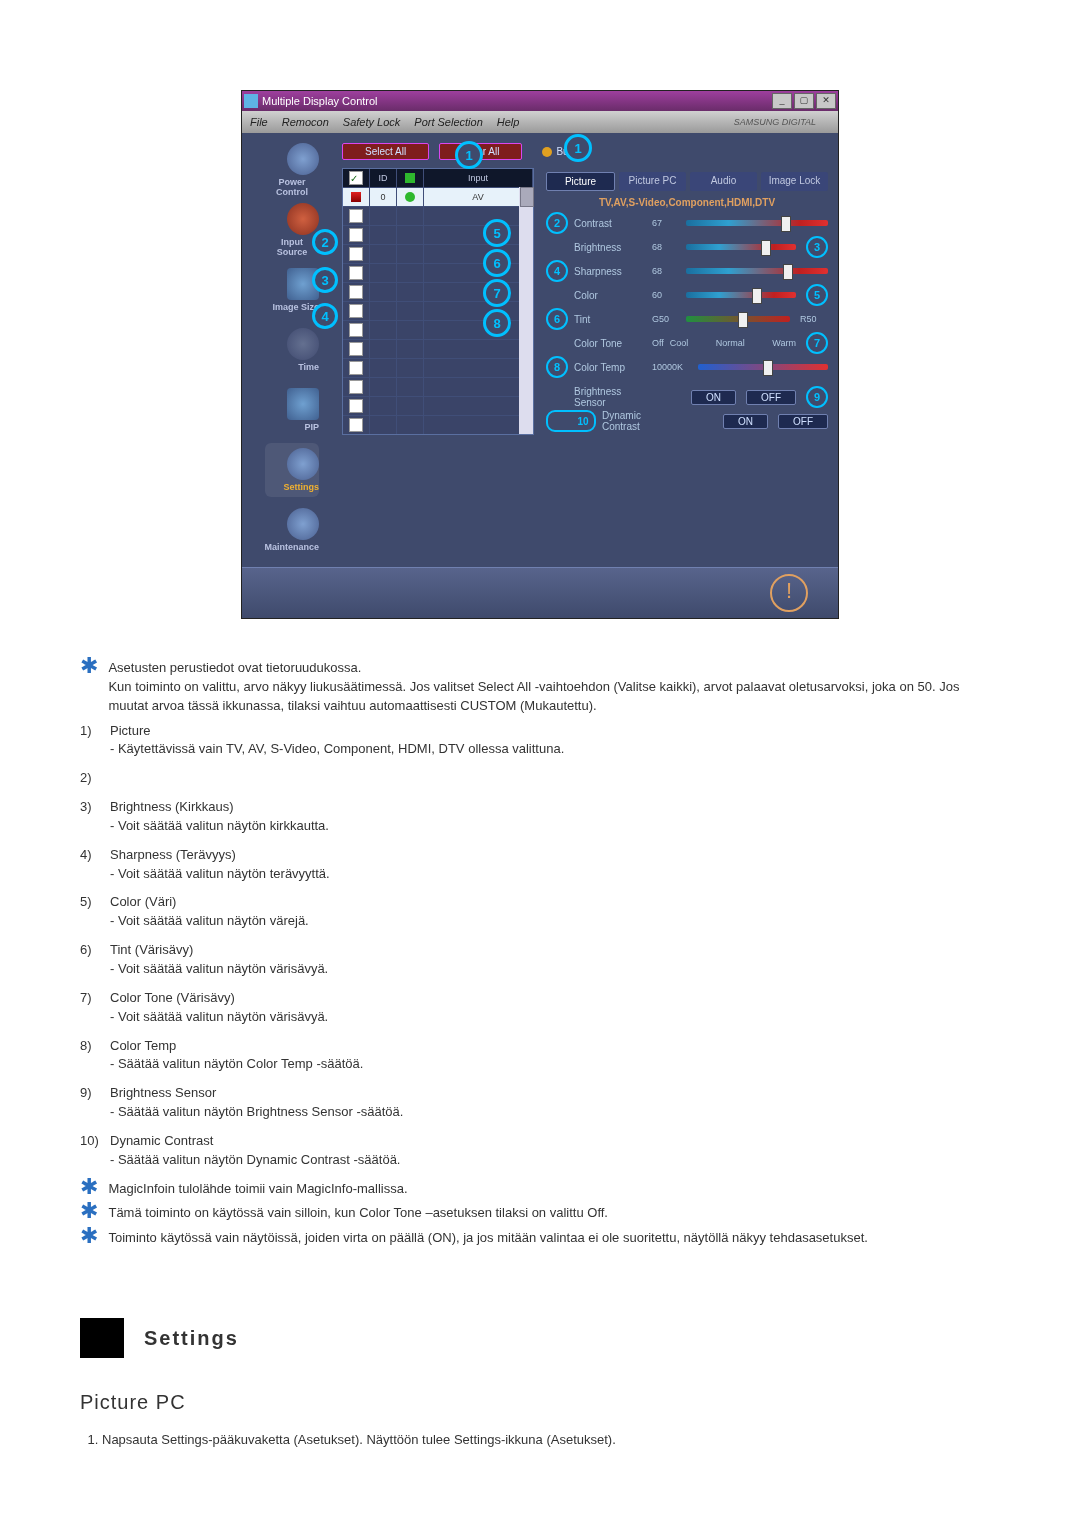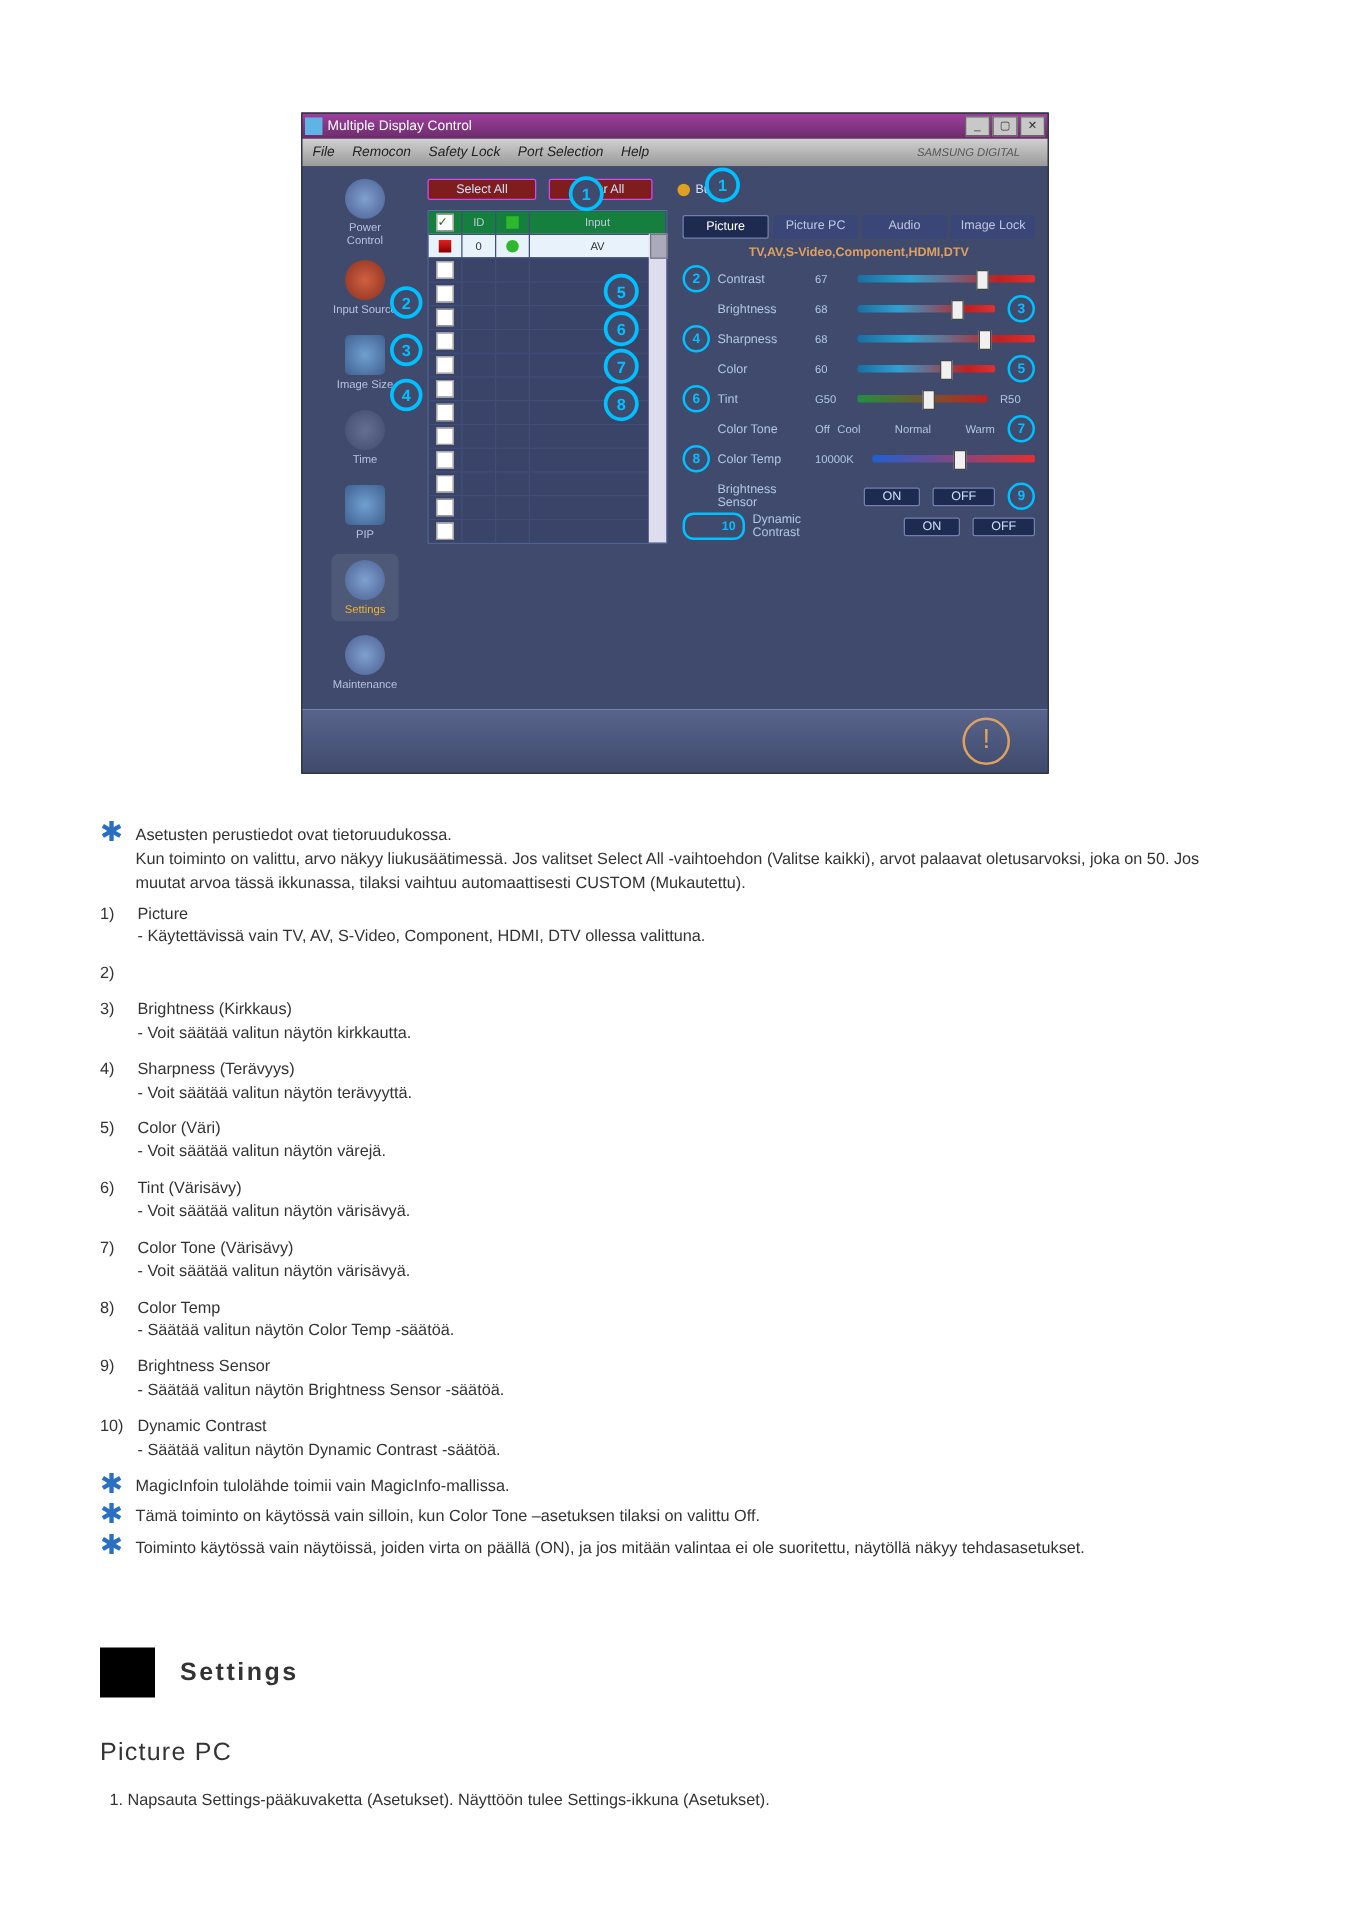--- a/index.html
+++ b/index.html
@@ -78,25 +78,26 @@
     width: 80px;
     display: flex;
     flex-direction: column;
     align-items: center;
     gap: 6px;
   }
   .side-item {
     width: 54px; height: 54px;
     border-radius: 6px;
     display: flex;
-    align-items: center;
+    align-items: flex-end;
     justify-content: center;
     font-size: 8px;
     color: #a8b2d4;
     flex-direction: column;
+    font-weight: bold;
   }
   .side-item.highlight { background: rgba(255,255,255,0.08); }
   .side-icon {
     width: 32px; height: 32px;
     border-radius: 50%;
     background: radial-gradient(#7fa0d0,#4a5f90);
     margin-bottom: 2px;
   }
   .side-label { font-size: 9px; color: #b9c2e0; text-align:center;}
   .side-item.settings .side-label { color: #f0b030; }
@@ -151,21 +152,21 @@
   
   .grid {
     width: 190px;
     background: #2a3458;
     border: 1px solid #5a6fa0;
     position: relative;
   }
   .grid-header {
     display: flex;
     height: 18px;
-    background: #15803d;
+    background: #0f172a;
     justify-content: center;
   }
   .gcell {
     flex: 0 0 26px;
     border-right: 1px solid #404e78;
     text-align: center;
     font-size: 9px;
     color: #c0c8e0;
     line-height: 18px;
   }

